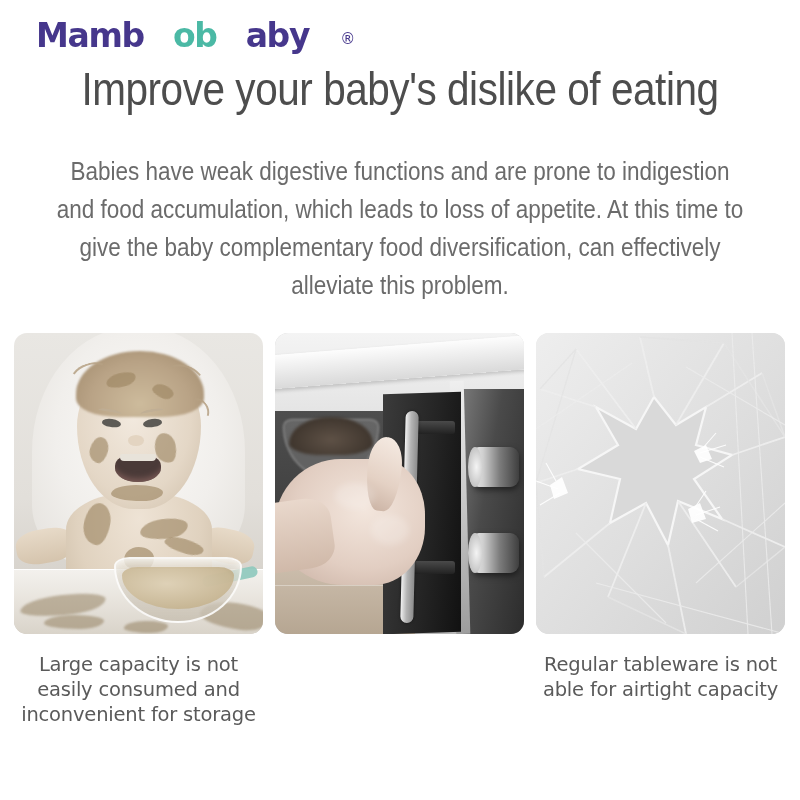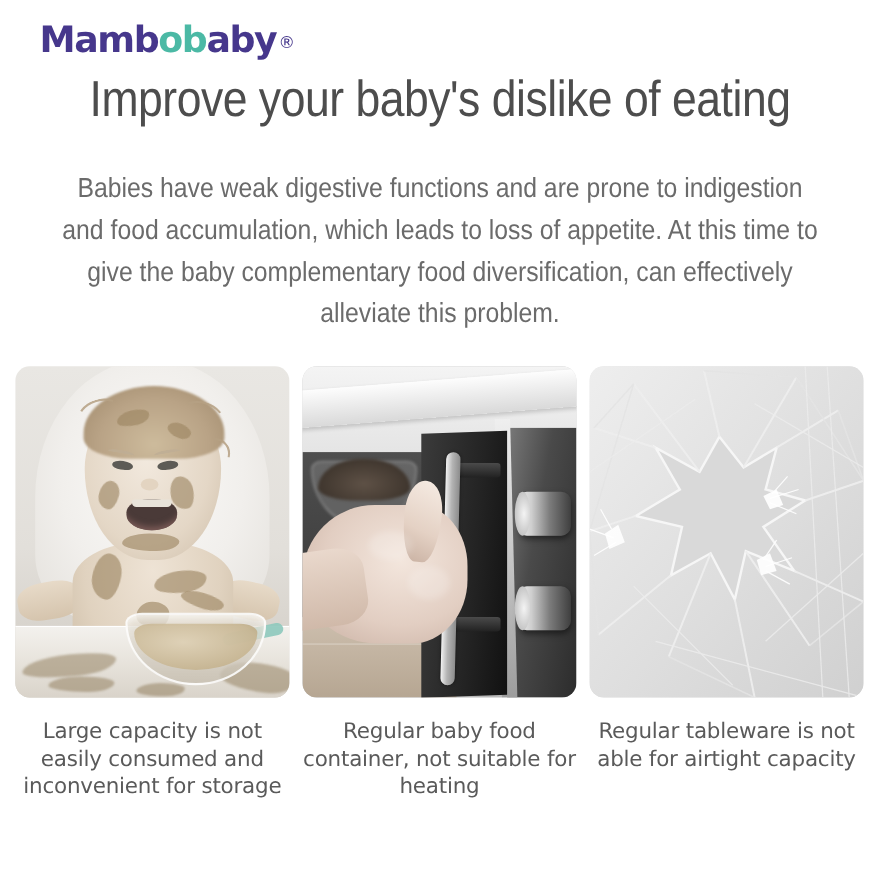--- a/index.html
+++ b/index.html
@@ -20,20 +20,21 @@
   }
 
   
   .brand {
     position: absolute;
     left: 36px;
     top: 19px;
     display: flex;
     align-items: flex-start;
     line-height: 1;
+    gap: 29px;
   }
   .brand-word {
     font-family: "DejaVu Sans", sans-serif;
     font-size: 33px;
     font-weight: 700;
     letter-spacing: -1.3px;
     line-height: 1;
   }
   .brand-p { color: #46378c; }
   .brand-t { color: #4bb9a5; }
@@ -403,21 +404,20 @@
         <div class="mw-handle"></div>
         <div class="mw-knob kn1"></div>
         <div class="mw-knob kn2"></div>
         <div class="mw-hand"></div>
         <div class="mw-wrist"></div>
         <div class="mw-thumb"></div>
         <div class="mw-knuck mk1"></div>
         <div class="mw-knuck mk2"></div>
         <span class="sr-only">hand opening a microwave oven door with control knobs</span>
       </div>
-      <div class="caption">Regular baby food container, not suitable for heating</div>
     </div>
 
     <div class="card">
       <div class="thumb art-glass">
         <svg class="glass-svg" viewBox="0 0 249 301">
           <defs>
             <linearGradient id="gshine" x1="0" y1="0" x2="1" y2="1">
               <stop offset="0%" stop-color="#eeeeee"></stop>
               <stop offset="55%" stop-color="#dedede"></stop>
               <stop offset="100%" stop-color="#d0d0d0"></stop>

